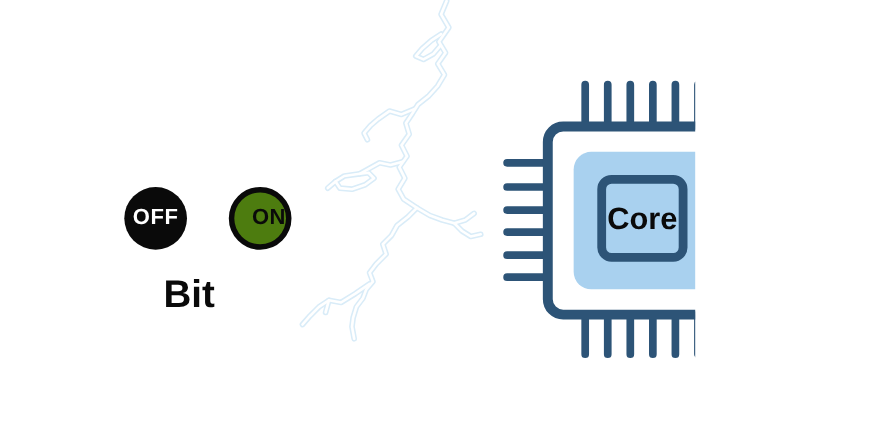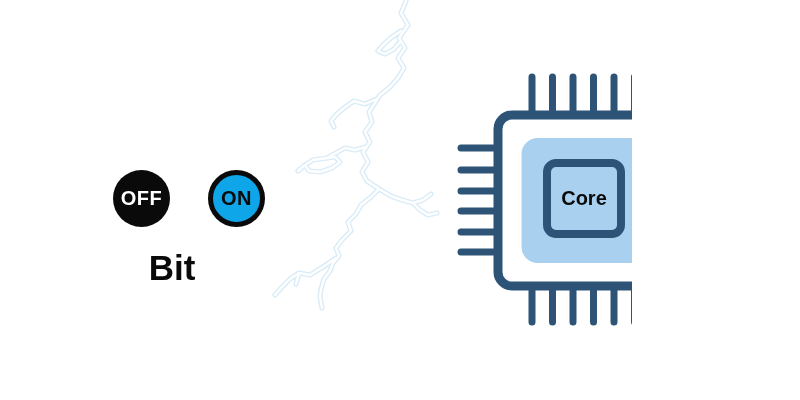--- a/index.html
+++ b/index.html
@@ -41,23 +41,24 @@
     font-size: 20px;
     letter-spacing: 0.5px;
   }
   .badge-off {
     left: 113px; top: 170px;
     background: var(--ink, #000);
     color: #fff;
   }
   .badge-on {
     left: 208px; top: 170px;
-    background: #0ea5e9;
+    background: #4d7c0f;
     border: 5px solid var(--ink, #000);
     color: var(--ink, #000);
+    justify-content: flex-end;
   }
   .bit-caption {
     position: absolute;
     left: 96px; top: 248px; width: 152px;
     text-align: center;
     font-size: 35px;
     font-weight: bold;
     color: var(--ink, #000);
   }
 
@@ -80,21 +81,21 @@
   }
   .chip-core {
     fill: var(--light-blue, #a9d1ef);
     stroke: var(--navy, #2d5477);
     stroke-width: 8;
   }
   .core-label {
     position: absolute;
     left: 543px; top: 159px; width: 82px; height: 79px;
     display: flex; align-items: center; justify-content: center;
-    font-size: 20px;
+    font-size: 28px;
     font-weight: bold;
     color: var(--ink, #000);
   }
 </style>
 </head>
 <body>
 
 <div class="stage">
 
   <svg class="lightning-svg" width="800" height="400" viewBox="0 0 800 400" aria-hidden="true">

